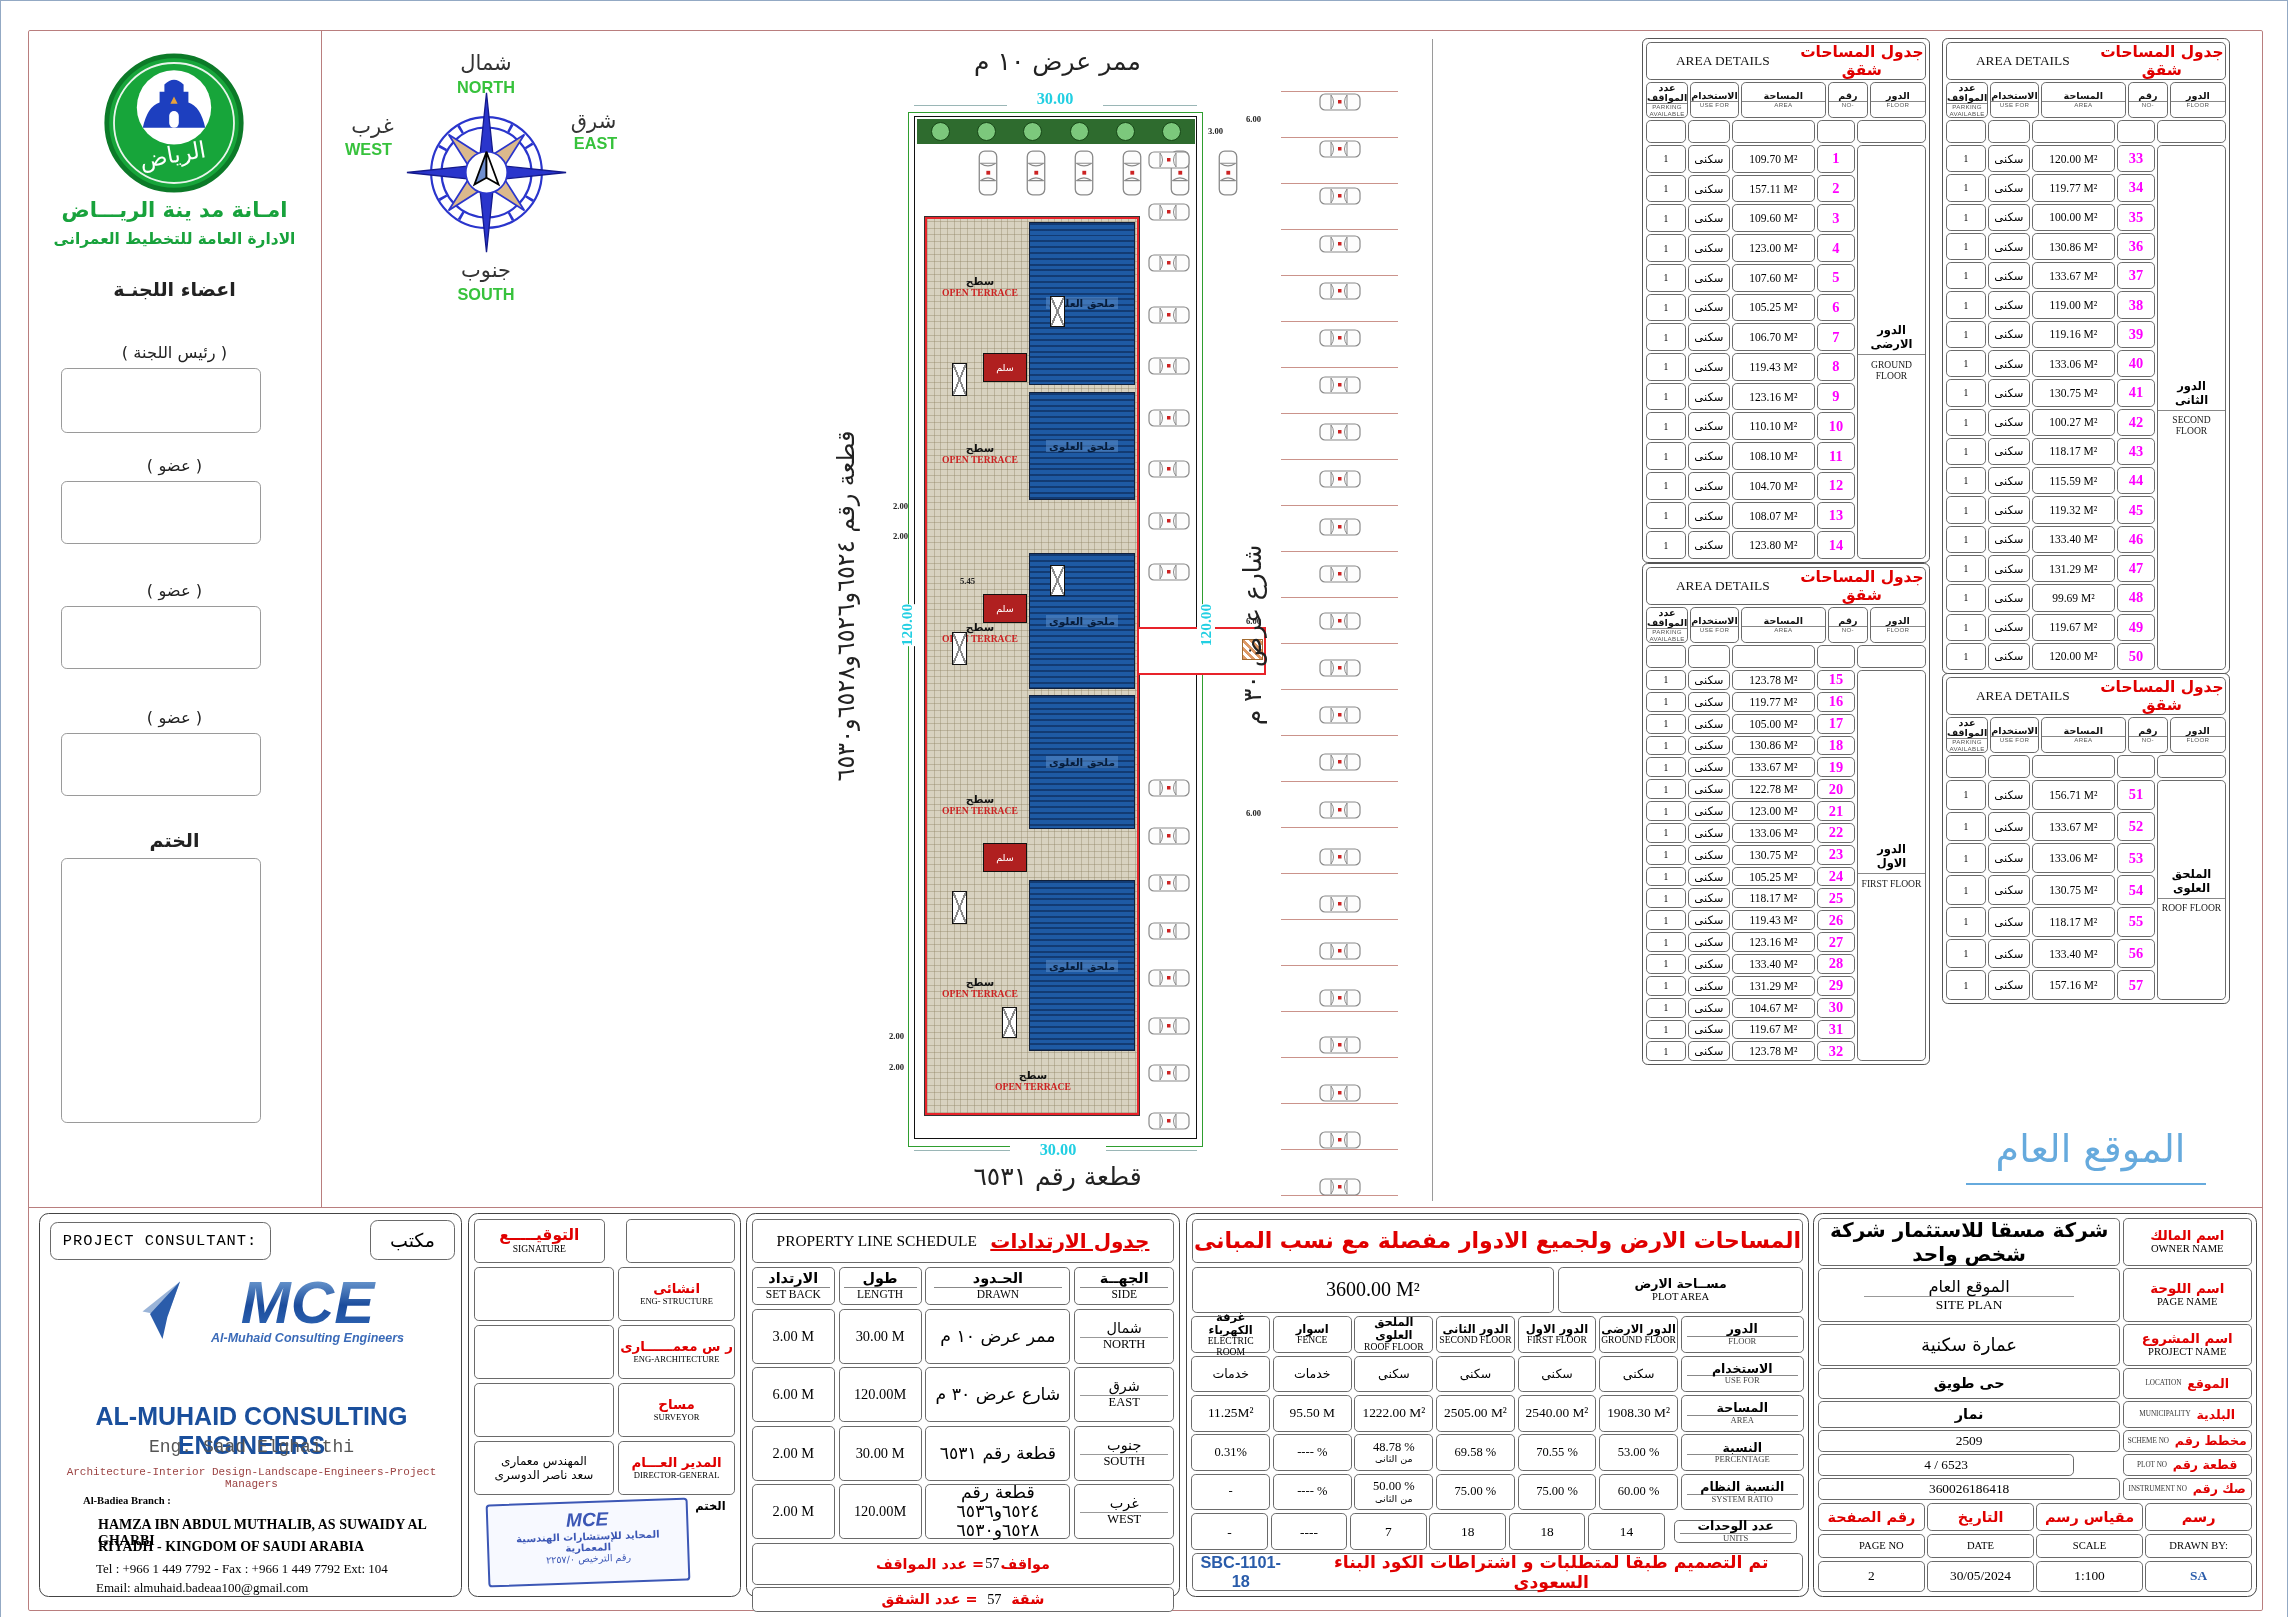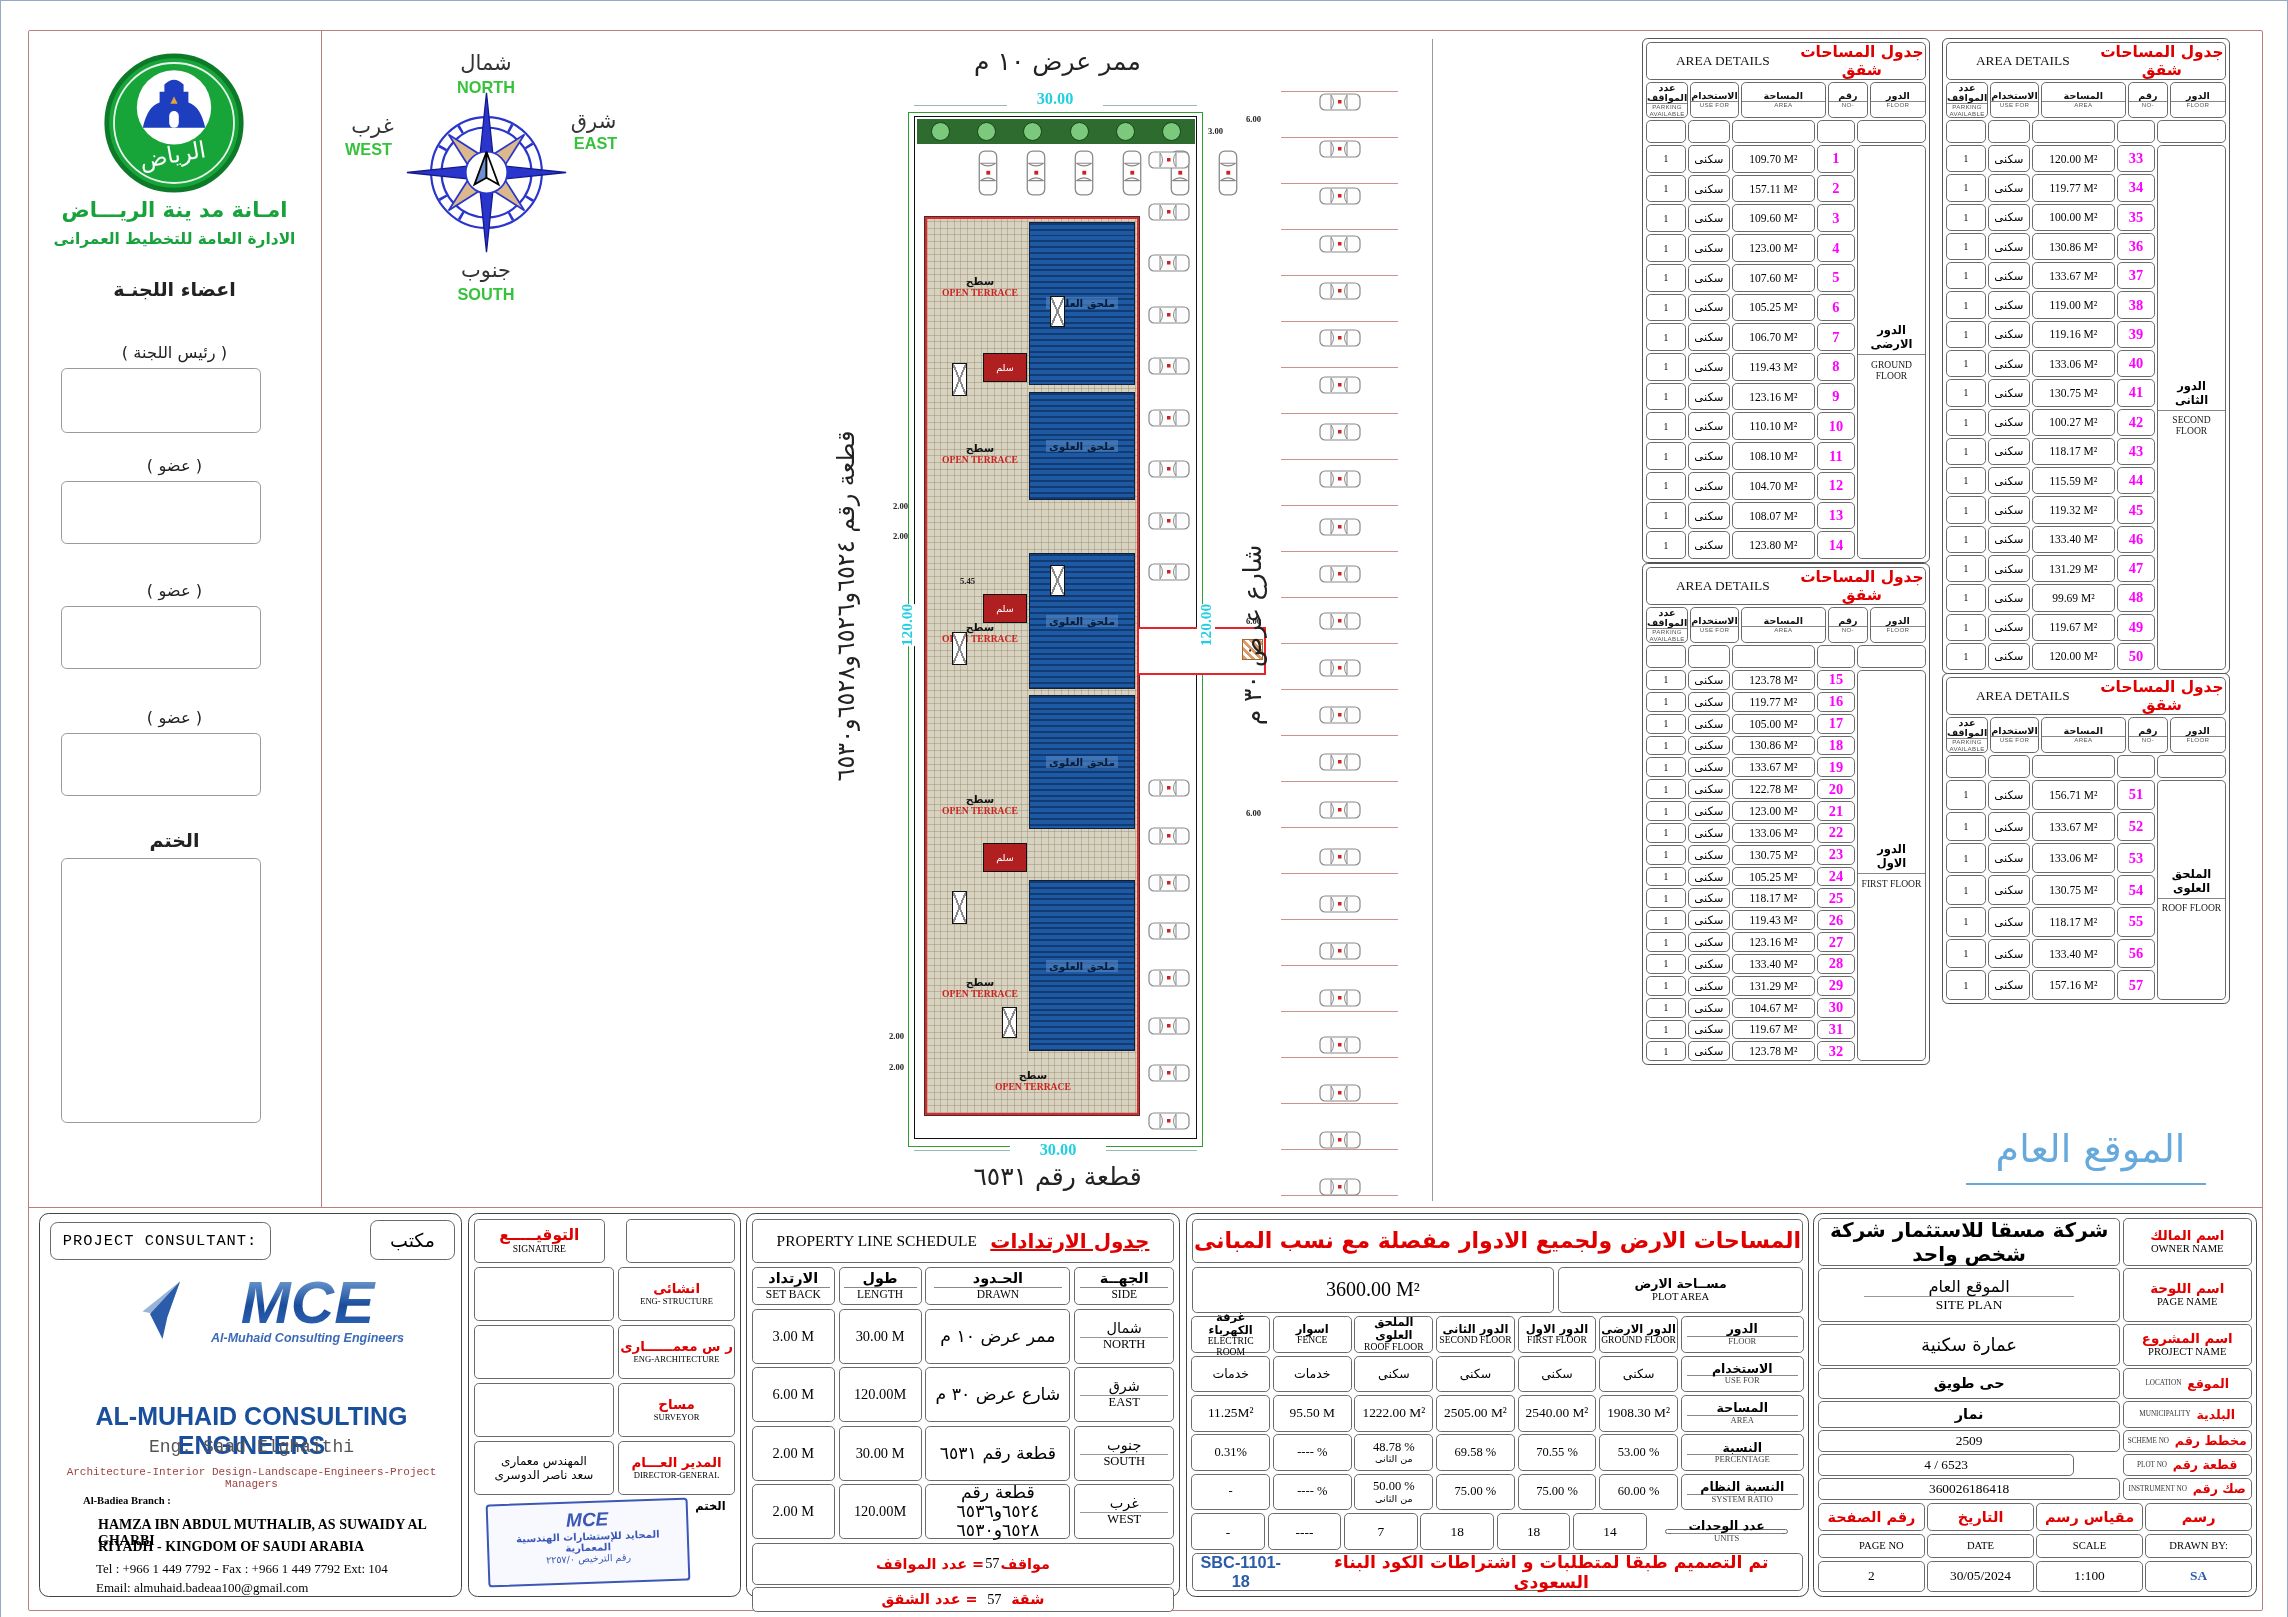--- a/index.html
+++ b/index.html
@@ -1392,21 +1392,21 @@
           </div>
           <div class="cell" style="flex: 1 1 0%; margin: 1.4px;">
             <span class="serif" style="font-size:13.4px;">18</span>
           </div>
           <div class="cell" style="flex: 1 1 0%; margin: 1.4px;">
             <span class="serif" style="font-size:13.4px;">18</span>
           </div>
           <div class="cell" style="flex: 1 1 0%; margin: 1.4px;">
             <span class="serif" style="font-size:13.4px;">14</span>
           </div>
-          <div class="cell lbl2" style="flex: 0 0 123px; margin: 17px;">
+          <div class="cell lbl2" style="flex: 0 0 123px; margin: 8px;">
             <div class="ar" style="font-size: 12.5px; font-weight: bold; border-bottom: 1px solid rgb(136, 136, 136); width: 92%;">عدد الوحدات</div>
             <div class="serif" style="font-size: 8.6px; color: rgb(68, 68, 68);">UNITS</div>
           </div>
         </div>
       </div>
     <div class="cell" style="height:38px;margin:1.9px;gap:11.5px;">
       <span style="color:#2a5caa;font-weight:bold;font-size:16.3px;">SBC-1101-18</span>
       <span class="red-t" style="font-size:17.3px;">تم التصميم طبقا لمتطلبات   و اشتراطات الكود البناء السعودى</span>
     </div>
   </div>

